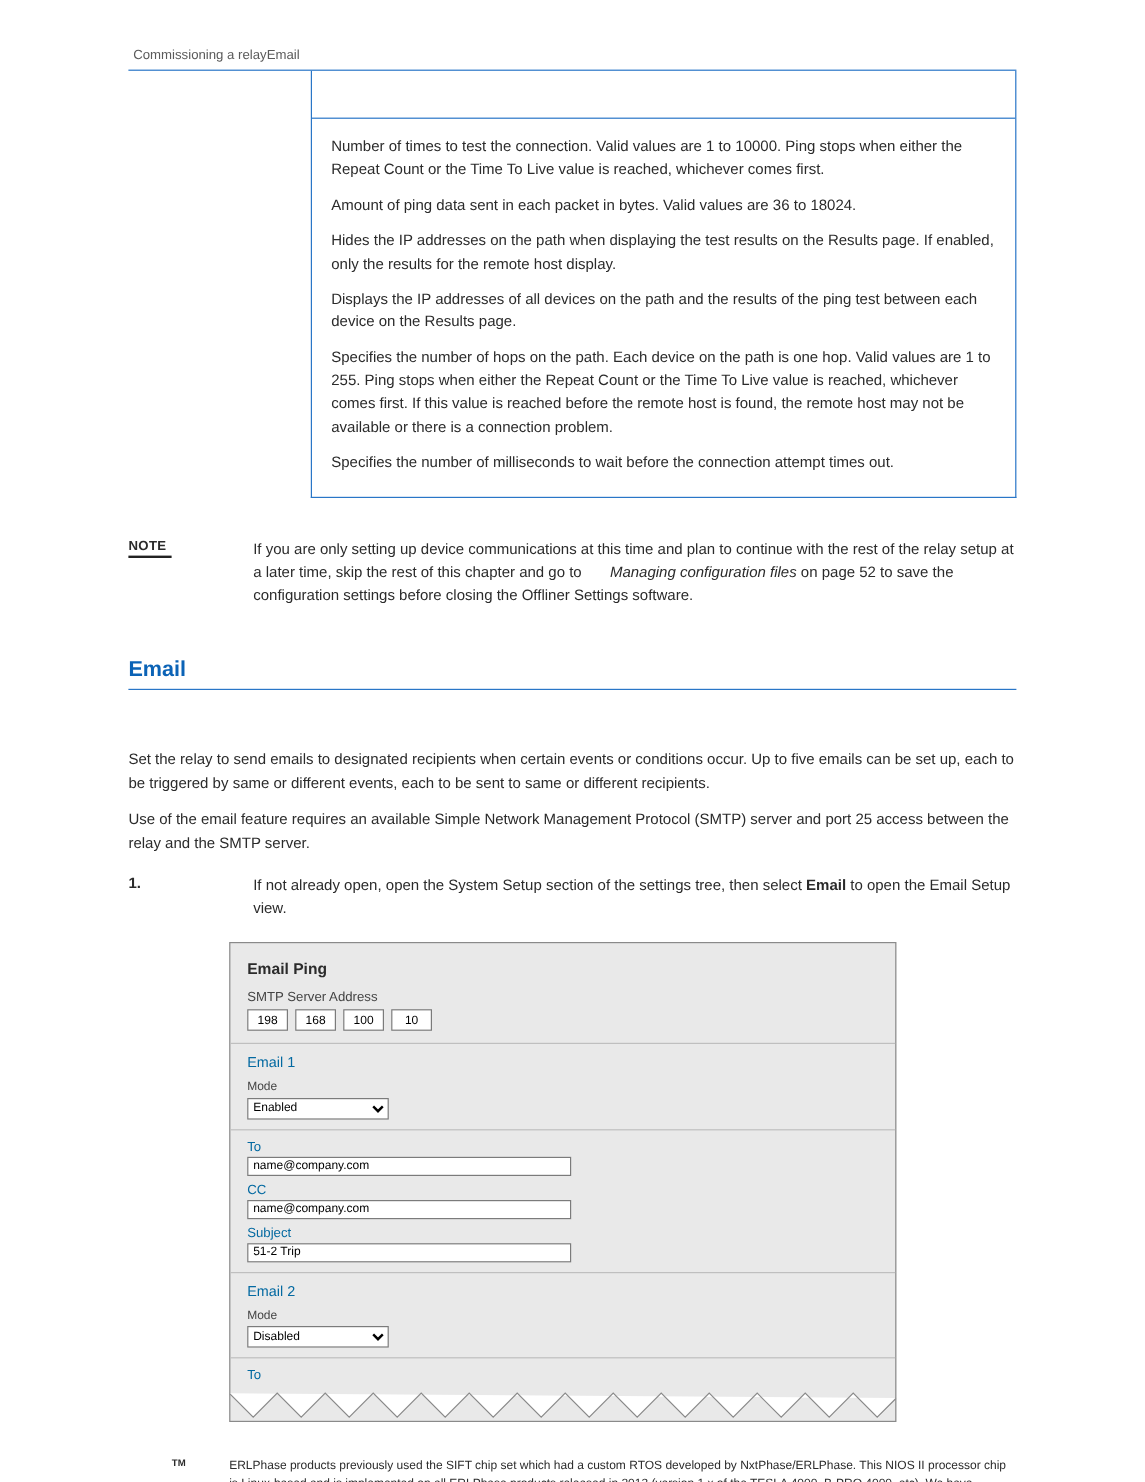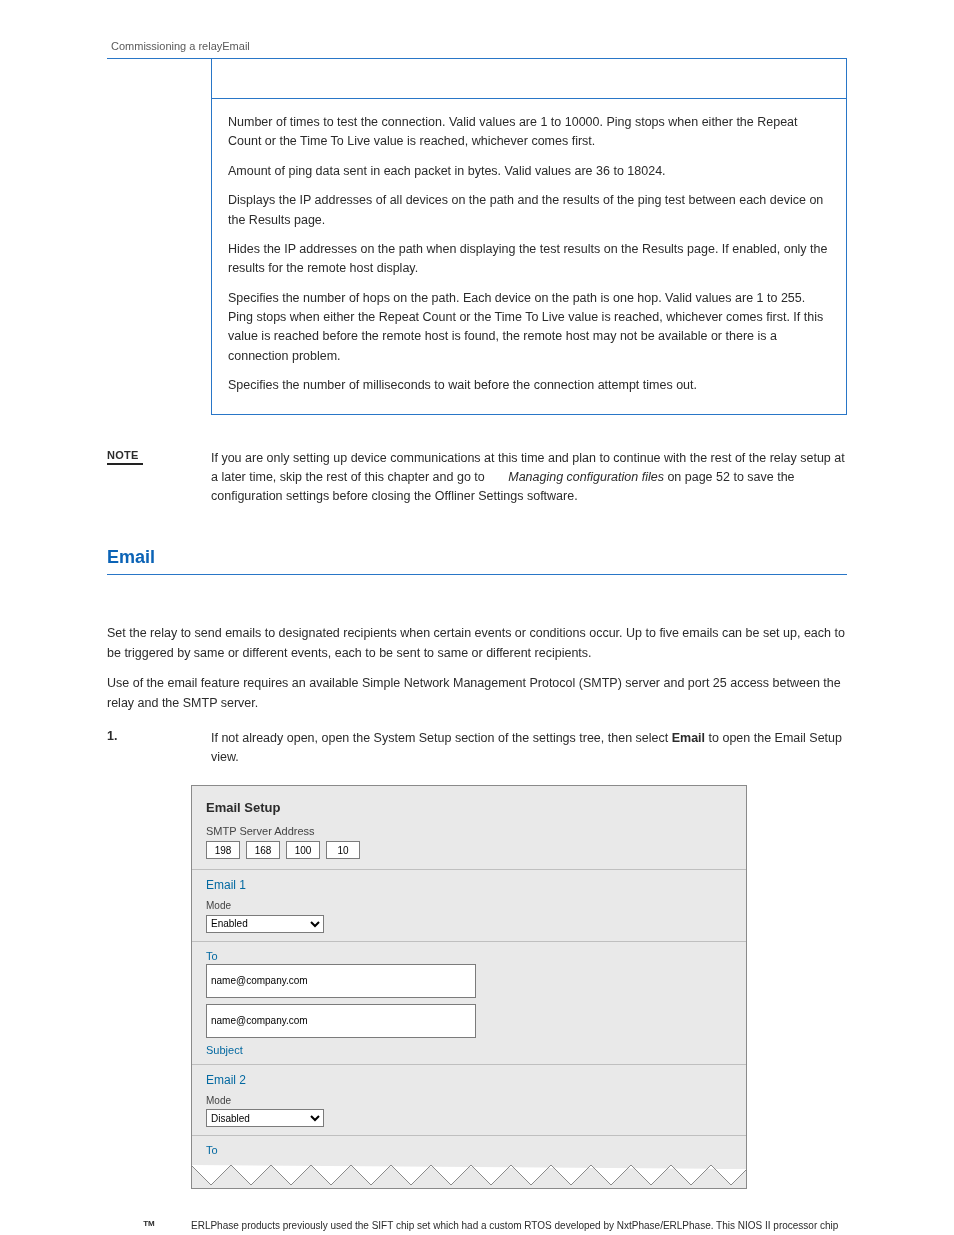--- a/index.html
+++ b/index.html
@@ -10,21 +10,21 @@
   .content { width: 740px; margin: 0 auto; }
 
   .rule { border: 0; border-top: 1px solid #2976c7; margin: 0; }
 
   
   .runhdr { display: flex; font-size: 11px; color: #5a5a5a; padding: 0 4px 6px; }
   .runhdr .left { }
   .runhdr .right { }
 
   
-  .topbox-wrap { display: flex; }
+  .topbox-wrap { display: flex; gap: 48px; }
   .left-gutter { width: 104px; flex: 0 0 104px; }
   .topbox-col { flex: 1; }
   .topbox {
     border-left: 1px solid #2976c7;
     border-right: 1px solid #2976c7;
     border-bottom: 1px solid #2976c7;
   }
   .topbox .head {
     height: 40px;
     border-bottom: 1px solid #2976c7;
@@ -67,21 +67,21 @@
     width: 34px; height: 18px; font-size: 10px; text-align: center;
     border: 1px solid #7b7b7b; background: #fff;
   }
   .shot hr.sep { border: 0; border-top: 1px solid #bfbfbf; margin: 8px -14px 8px; }
   .shot .sect { font-size: 11px; color: #0369a1; margin: 4px 0 2px; }
   .shot .sect.big { font-size: 12px; margin-top: 6px; }
   .shot select.mode {
     width: 118px; height: 18px; font-size: 10px; border: 1px solid #7b7b7b; background: #fff;
   }
   .shot input.line {
-    width: 270px; height: 34px; font-size: 10px; padding: 0 4px;
+    width: 270px; height: 16px; font-size: 10px; padding: 0 4px;
     border: 1px solid #7b7b7b; background: #fff; display: block;
     margin-bottom: 6px;
   }
   
   .zig {
     position: absolute; left: -1px; right: -1px; bottom: -1px; height: 26px; overflow: hidden;
   }
   .zig svg { display: block; width: 100%; height: 100%; }
 
   
@@ -102,22 +102,22 @@
     <hr class="rule">
 
     <div class="topbox-wrap">
       <div class="left-gutter"></div>
       <div class="topbox-col">
         <div class="topbox">
           <div class="head"></div>
           <div class="body">
             <p>Number of times to test the connection. Valid values are 1 to 10000. Ping stops when either the Repeat Count or the Time To Live value is reached, whichever comes first.</p>
             <p>Amount of ping data sent in each packet in bytes. Valid values are 36 to 18024.</p>
+            <p>Hides the IP addresses on the path when displaying the test results on the Results page. If enabled, only the results for the remote host display.</p>
             <p>Displays the IP addresses of all devices on the path and the results of the ping test between each device on the Results page.</p>
-            <p>Hides the IP addresses on the path when displaying the test results on the Results page. If enabled, only the results for the remote host display.</p>
             <p>Specifies the number of hops on the path. Each device on the path is one hop. Valid values are 1 to 255. Ping stops when either the Repeat Count or the Time To Live value is reached, whichever comes first. If this value is reached before the remote host is found, the remote host may not be available or there is a connection problem.</p>
             <p>Specifies the number of milliseconds to wait before the connection attempt times out.</p>
           </div>
         </div>
       </div>
     </div>
 
     <div class="note-row">
       <div class="note-label">
         <span>NOTE</span>
@@ -140,21 +140,21 @@
     <div class="step-row">
       <div class="step-no">1.</div>
       <div class="step-body">
         <span>If not already open, open the System Setup section of the settings tree, then select </span>
         <b>Email</b>
         <span> to open the Email Setup view.</span>
       </div>
     </div>
 
     <div class="shot">
-      <h3>Email Setup</h3>
+      <h3>Email Ping</h3>
 
       <div class="lab">SMTP Server Address</div>
       <div class="ip-row">
         <input class="oct" value="198" style="">
         <input class="oct" value="168" style="">
         <input class="oct" value="100" style="">
         <input class="oct" value="10" style="">
       </div>
 
       <hr class="sep">
@@ -162,23 +162,25 @@
       <div class="sect big">Email 1</div>
       <div class="sublab">Mode</div>
       <select class="mode">
         <option>Enabled</option>
       </select>
 
       <hr class="sep">
       <div class="sect">To</div>
       <input class="line" value="name@company.com" style="">
 
+      <div class="sect">CC</div>
       <input class="line" value="name@company.com" style="">
 
       <div class="sect">Subject</div>
+      <input class="line" value="51-2 Trip" style="">
 
       <hr class="sep">
 
       <div class="sect big">Email 2</div>
       <div class="sublab">Mode</div>
       <select class="mode">
         <option>Disabled</option>
       </select>
 
       <hr class="sep">

